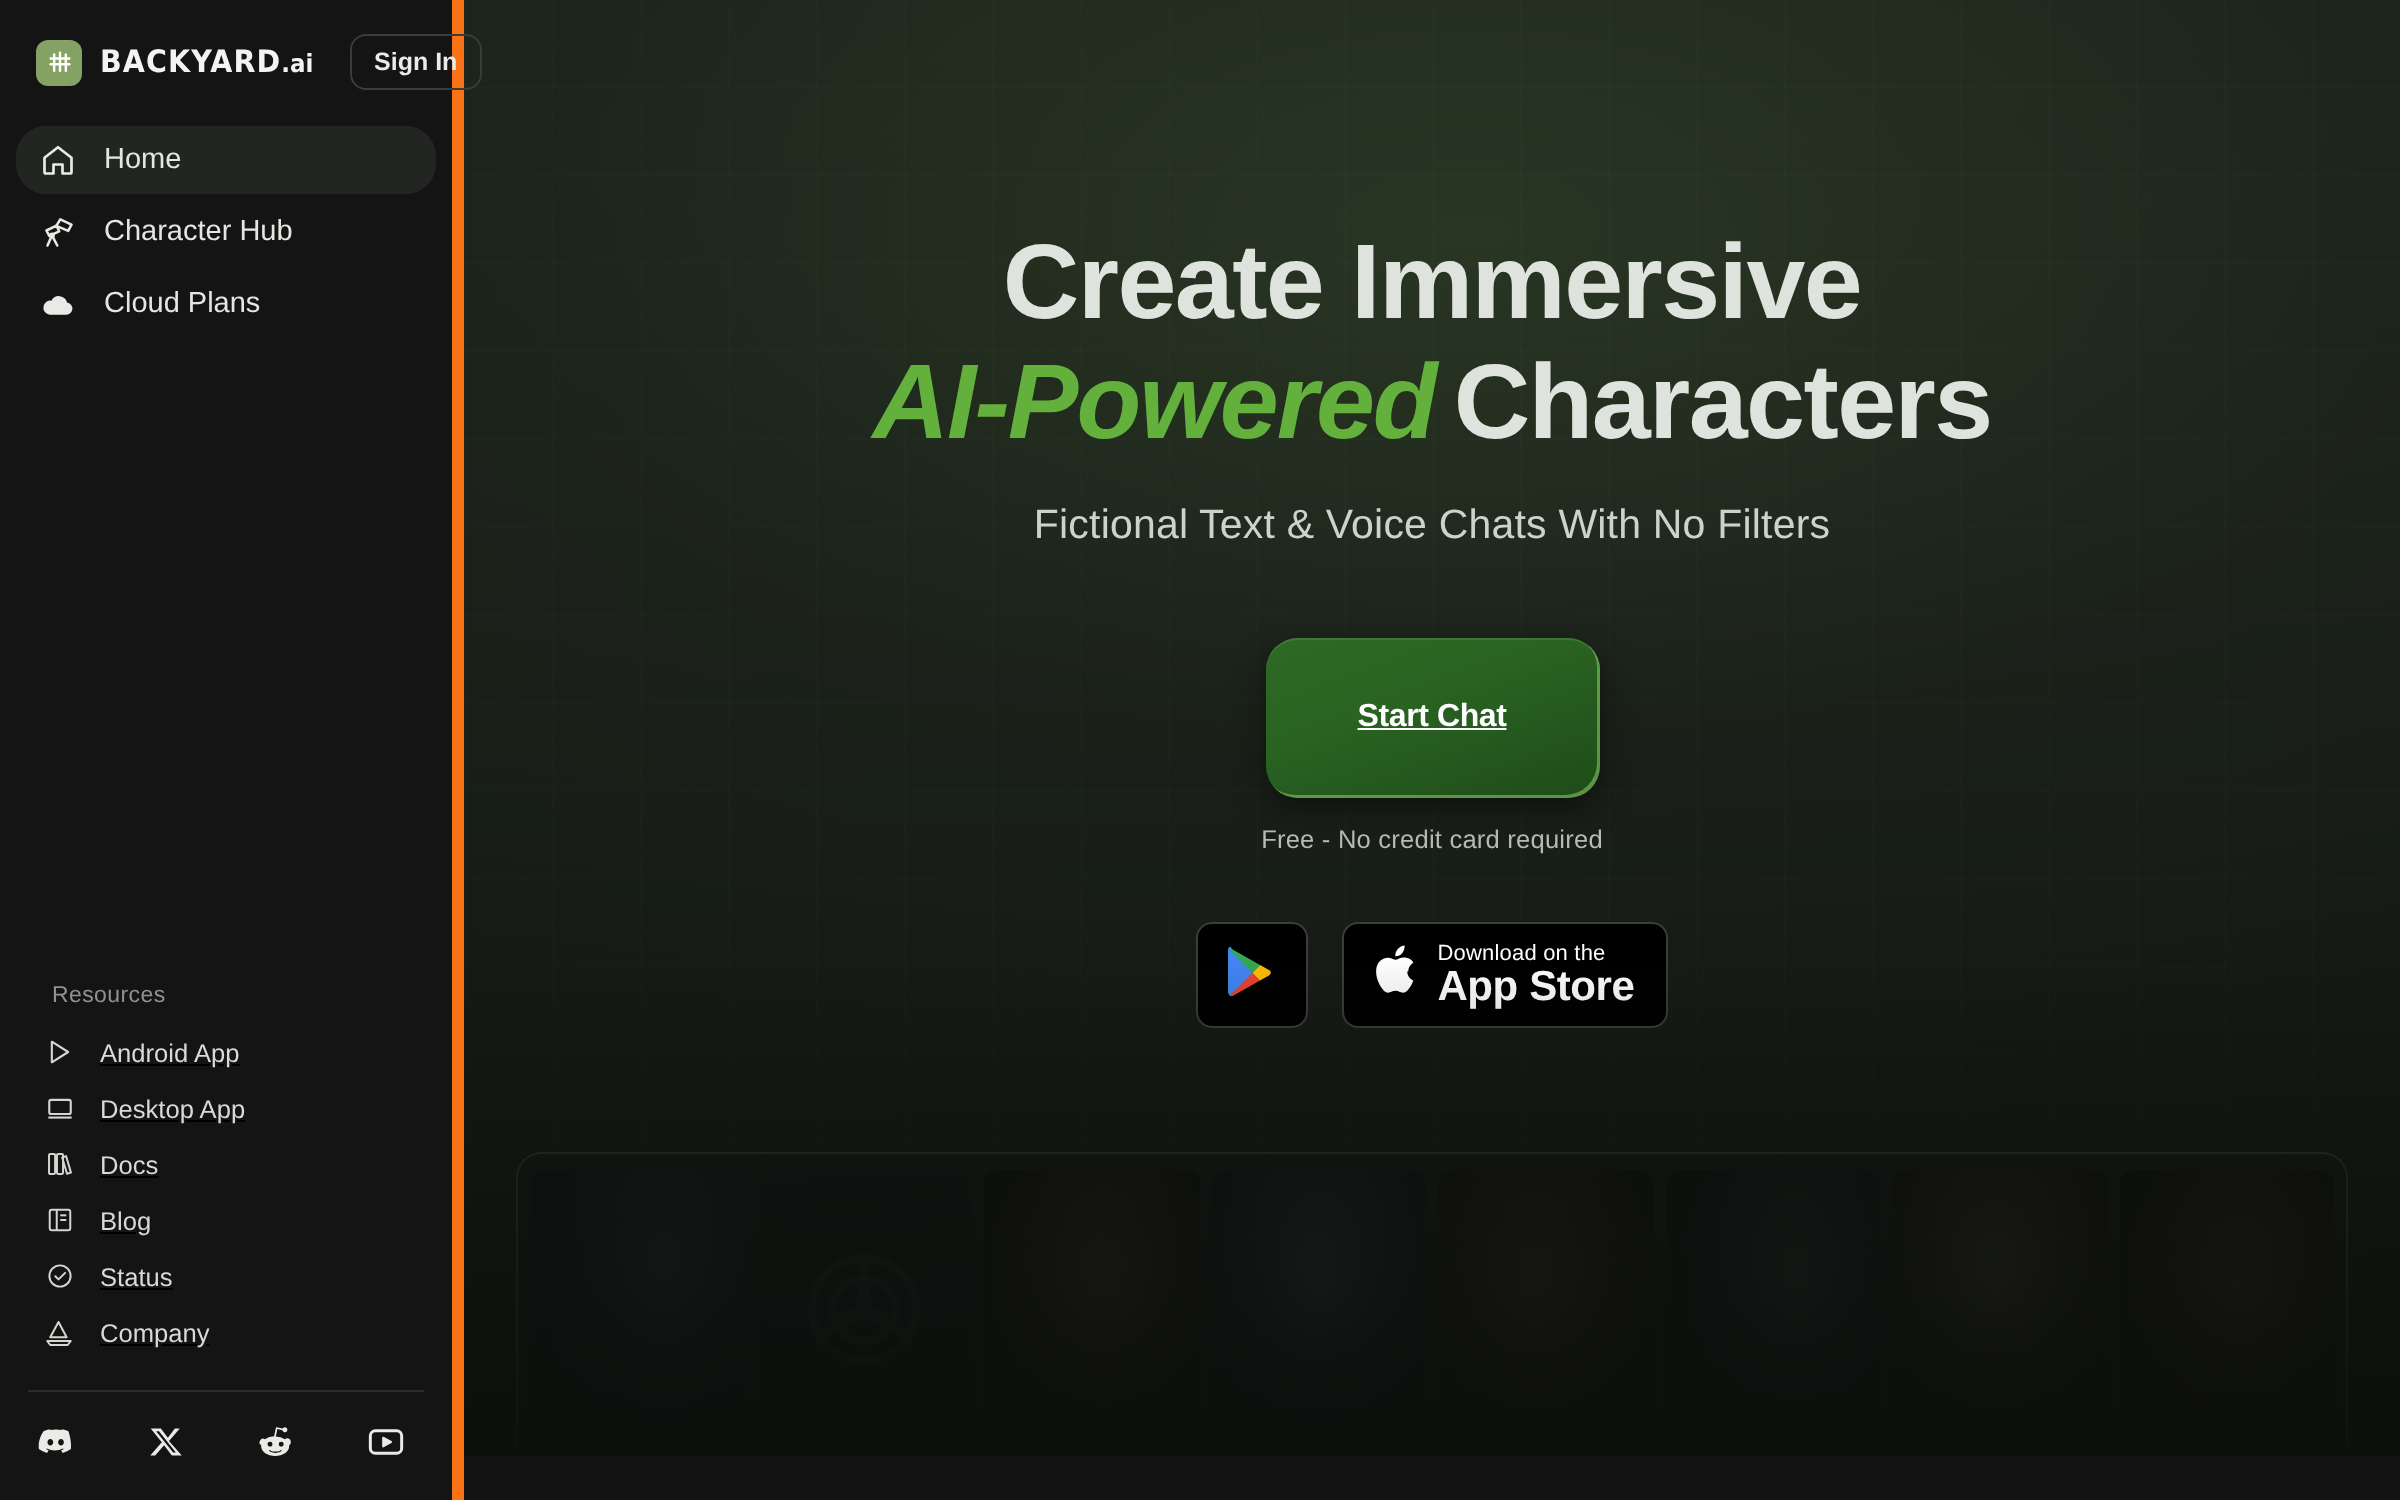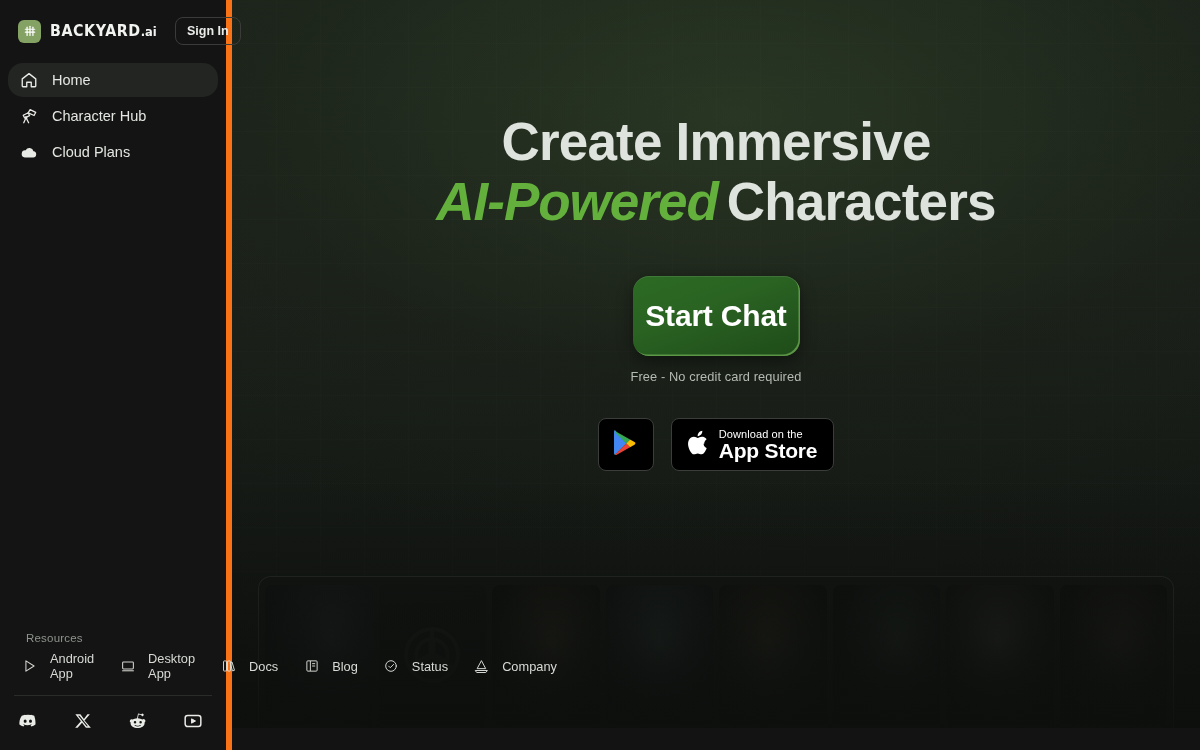--- a/index.html
+++ b/index.html
@@ -113,21 +113,23 @@
   .res-head {
     font-size: 11.5px;
     color: #8e938c;
     padding: 0 0 8px 26px;
     letter-spacing: 0.2px;
   }
 
   .nav-secondary {
     padding: 0 8px 6px 8px;
     display: flex;
+    flex-direction: column;
     gap: 0px;
+    text-decoration: underline;
   }
   .nav-sub {
     display: flex;
     align-items: center;
     gap: 13px;
     height: 28px;
     padding: 0 12px 0 14px;
     border-radius: 7px;
     color: #d7dad5;
     font-size: 12.8px;
@@ -228,29 +230,30 @@
   }
 
   .cta {
     position: relative;
     width: 167px;
     height: 80px;
     border-radius: 16px;
     border: none;
     cursor: pointer;
     color: #ffffff;
-    font-size: 30px;
+    font-size: 16px;
     font-weight: 700;
     font-family: "Liberation Sans", sans-serif;
     background: linear-gradient(160deg, #2c6b24 0%, #2a6322 40%, #23551d 75%, #1f4c19 100%);
     box-shadow:
       inset 0 1px 0 rgba(255,255,255,0.10),
       inset -1.5px -1.5px 0 rgba(140,205,105,0.55),
       0 5px 16px rgba(0,0,0,0.45);
     letter-spacing: -0.2px;
+    text-decoration: underline;
   }
 
   .cta-note {
     margin-top: 13px;
     font-size: 12.8px;
     color: #b6bcb3;
     letter-spacing: 0.1px;
   }
 
   .stores {
@@ -479,20 +482,21 @@
   </aside>
 
   <main class="main">
 
     <section class="hero">
       <h1 class="headline">
         <span class="l1">Create Immersive</span>
         <span class="l2"><span class="accent">AI-Powered</span><span>Characters</span></span>
       </h1>
 
+      <p class="subhead">Fictional Text &amp; Voice Chats With No Filters</p>
 
       <div class="cta-wrap">
         <button class="cta">Start Chat</button>
         <div class="cta-note">Free - No credit card required</div>
       </div>
 
       <div class="stores">
 
         <div class="store-badge">
           <span>

